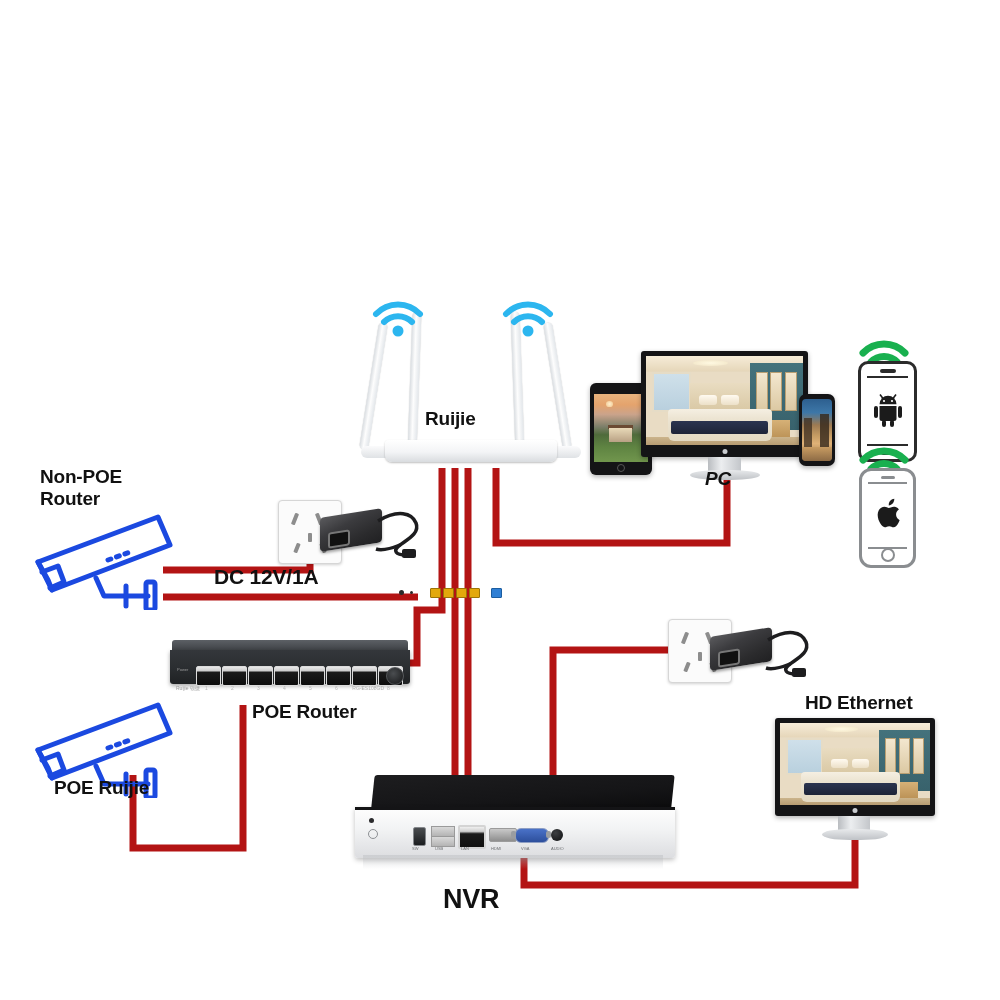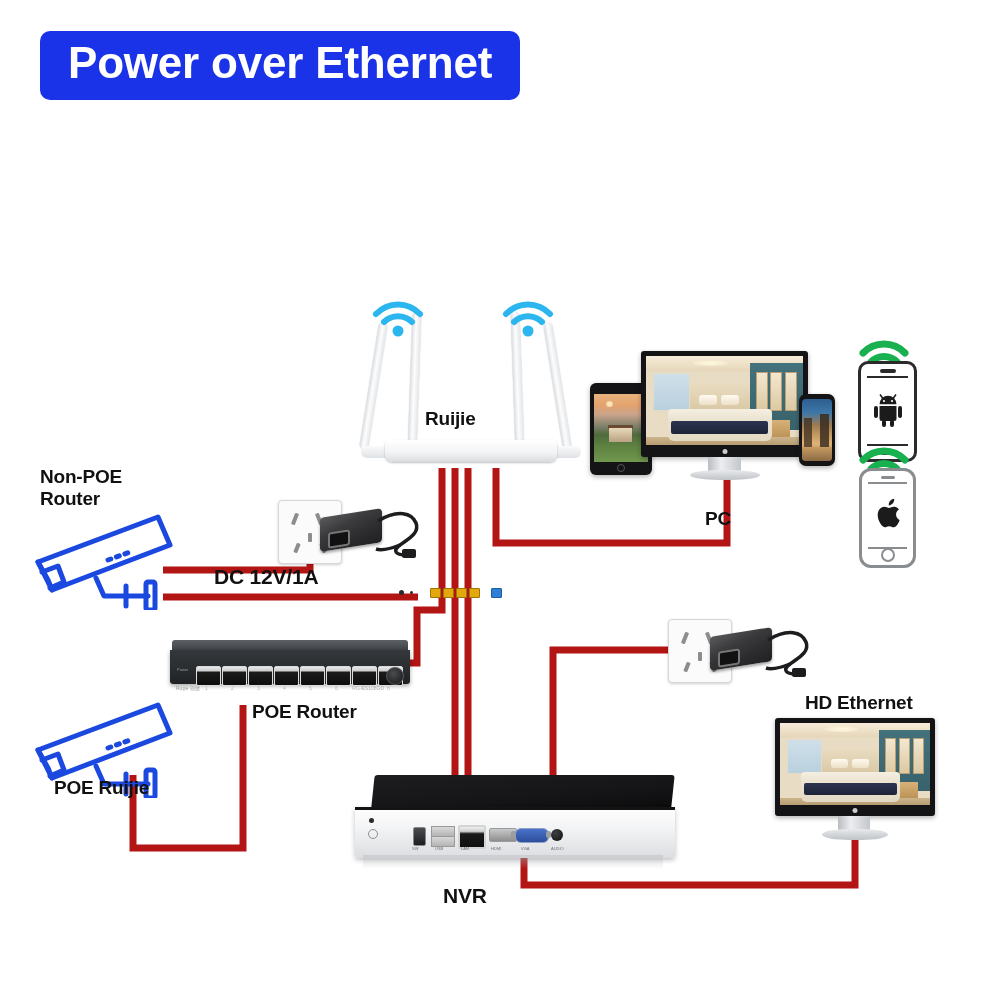--- a/index.html
+++ b/index.html
@@ -162,21 +162,20 @@
   .ophone .spk{position:absolute;left:50%;transform:translateX(-50%);background:#2b2b2b;border-radius:3px;}
   .ophone .sdiv{position:absolute;left:6px;right:6px;border-top:2px solid #2b2b2b;}
   .ophone .home{position:absolute;left:50%;transform:translateX(-50%);border:2px solid #8a8d90;border-radius:50%;}
   .glyph{position:absolute;left:50%;top:50%;transform:translate(-50%,-50%);}
 </style>
 </head>
 <body>
 
 <div id="stage">
 
-  <div class="banner">Power over Ethernet</div>
 
   <svg class="cables" viewBox="0 0 1000 1000">
     <g stroke="#b31414" stroke-width="7" fill="none" stroke-linecap="butt">
 
       <path d="M442,468 L442,610 L417,610 L417,663 L410,663"></path>
 
       <path d="M455,468 L455,663 L455,820"></path>
 
       <path d="M468,468 L468,790"></path>
 
@@ -278,21 +277,21 @@
     <div class="bezel" style="left:799px;top:394px;width:36px;height:72px;border-radius:7px;">
       <div class="screen" style="left:3px;top:5px;width:30px;height:62px;border-radius:4px;">
         <div class="city">
           <div class="b1"></div>
             <div class="b2"></div>
             <div class="road"></div>
         </div>
       </div>
     </div>
   </div>
-  <div class="lbl" style="left:705px;top:508px;">PC</div>
+  <div class="lbl" style="left:705px;top:468px;font-style:italic;">PC</div>
 
   <svg class="wifi" style="left:857px;top:334px;width:54px;height:40px;" viewBox="0 0 54 40">
     <g fill="none" stroke="#19b04f" stroke-width="7" stroke-linecap="round">
       <path d="M6,19 A29,29 0 0 1 48,19"></path>
       <path d="M14,28 A18,18 0 0 1 40,28"></path>
     </g>
     <path d="M27,39 L21,31 L33,31 Z" fill="#19b04f"></path>
   </svg>
   <div class="ophone" style="left:858px;top:361px;width:53px;height:95px;">
     <div class="spk" style="top:5px;width:16px;height:4px;"></div>
@@ -475,15 +474,15 @@
       <div class="np" style="left:160px;top:18px;width:32px;height:13px;background:linear-gradient(180deg,#4a72c8,#2d4f9c);border:1px solid #8d9ec4;border-radius:6px;"></div>
       <div class="np" style="left:156px;top:21px;width:5px;height:7px;background:#9a9da1;border-radius:2px;"></div>
       <div class="np" style="left:191px;top:21px;width:5px;height:7px;background:#9a9da1;border-radius:2px;"></div>
       <div class="np-lbl" style="left:166px;top:36px;">VGA</div>
 
       <div class="np" style="left:196px;top:19px;width:12px;height:12px;border-radius:50%;background:radial-gradient(circle at 38% 33%,#3d3f42,#0e0f10);"></div>
       <div class="np-lbl" style="left:196px;top:36px;">AUDIO</div>
     </div>
     <div class="nvr-refl"></div>
   </div>
-  <div class="lbl" style="left:443px;top:884px;font-size:21px;">NVR</div>
+  <div class="lbl" style="left:443px;top:884px;font-size:27px;">NVR</div>
 
 </div>
 
 </body></html>

